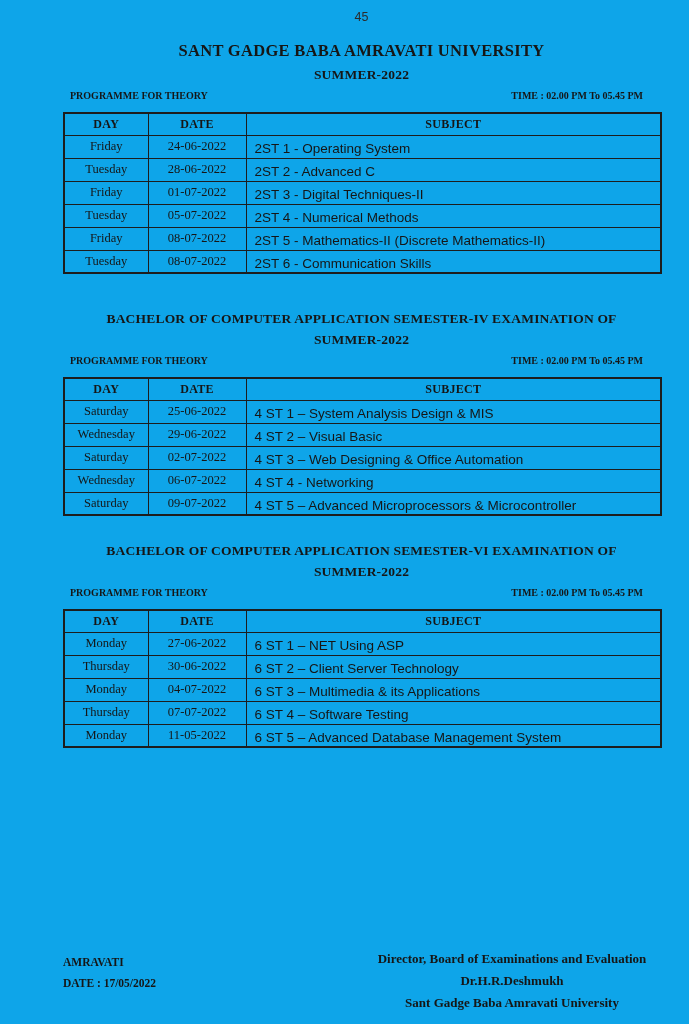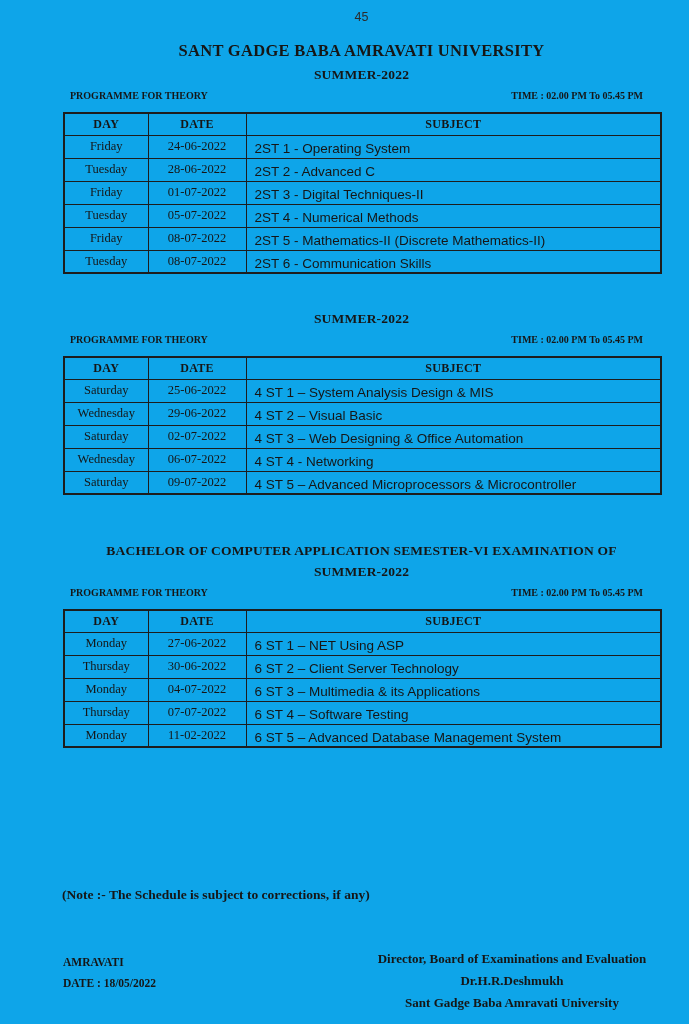--- a/index.html
+++ b/index.html
@@ -139,20 +139,21 @@
     <td class="cell-day">Tuesday</td>
     <td class="cell-date">08-07-2022</td>
     <td class="cell-subject">2ST 6 - Communication Skills</td>
   </tr>
 </tbody>
     </table>
   </section>
 
   <section class="exam-section">
     <div class="section-heading">
+      <div class="heading-line1">BACHELOR OF COMPUTER APPLICATION SEMESTER-IV EXAMINATION OF</div>
       <div class="heading-line2">SUMMER-2022</div>
     </div>
     <div class="meta-row">
       <span class="programme-label">PROGRAMME FOR THEORY</span>
       <span class="time-label">TIME : 02.00 PM To 05.45 PM</span>
     </div>
     <table class="schedule-table">
       <colgroup>
             <col class="col-day">
             <col class="col-date">
@@ -241,36 +242,35 @@
   </tr>
 
   <tr>
     <td class="cell-day">Thursday</td>
     <td class="cell-date">07-07-2022</td>
     <td class="cell-subject">6 ST 4 – Software Testing</td>
   </tr>
 
   <tr>
     <td class="cell-day">Monday</td>
-    <td class="cell-date">11-02-2022</td>
+    <td class="cell-date">11-05-2022</td>
     <td class="cell-subject">6 ST 5 – Advanced Database Management System</td>
   </tr>
 </tbody>
     </table>
   </section>
 </div>
 
   <div class="note-block">
-    <div>(Note :- The Schedule is subject to corrections, if any)</div>
   </div>
 
   <div class="footer-row">
     <div class="footer-left">
       <div>AMRAVATI</div>
-      <div>DATE : 18/05/2022</div>
+      <div>DATE : 17/05/2022</div>
     </div>
     <div class="footer-right">
       <div>Director, Board of Examinations and Evaluation</div>
       <div>Dr.H.R.Deshmukh</div>
       <div>Sant Gadge Baba Amravati University</div>
     </div>
   </div>
 
 </div>
 

